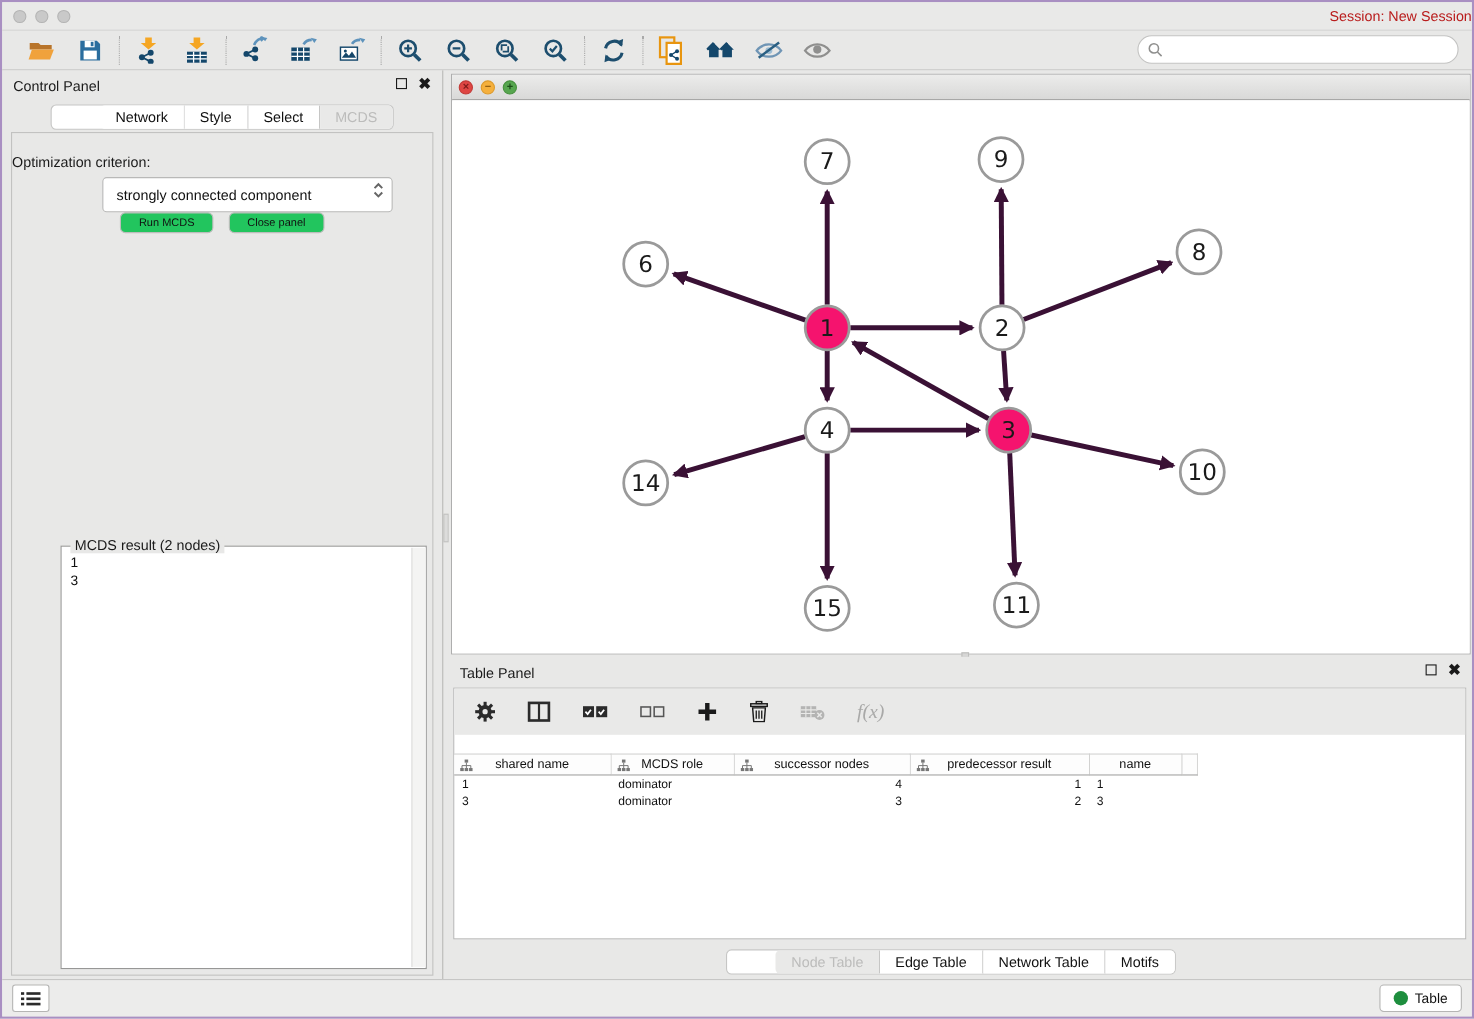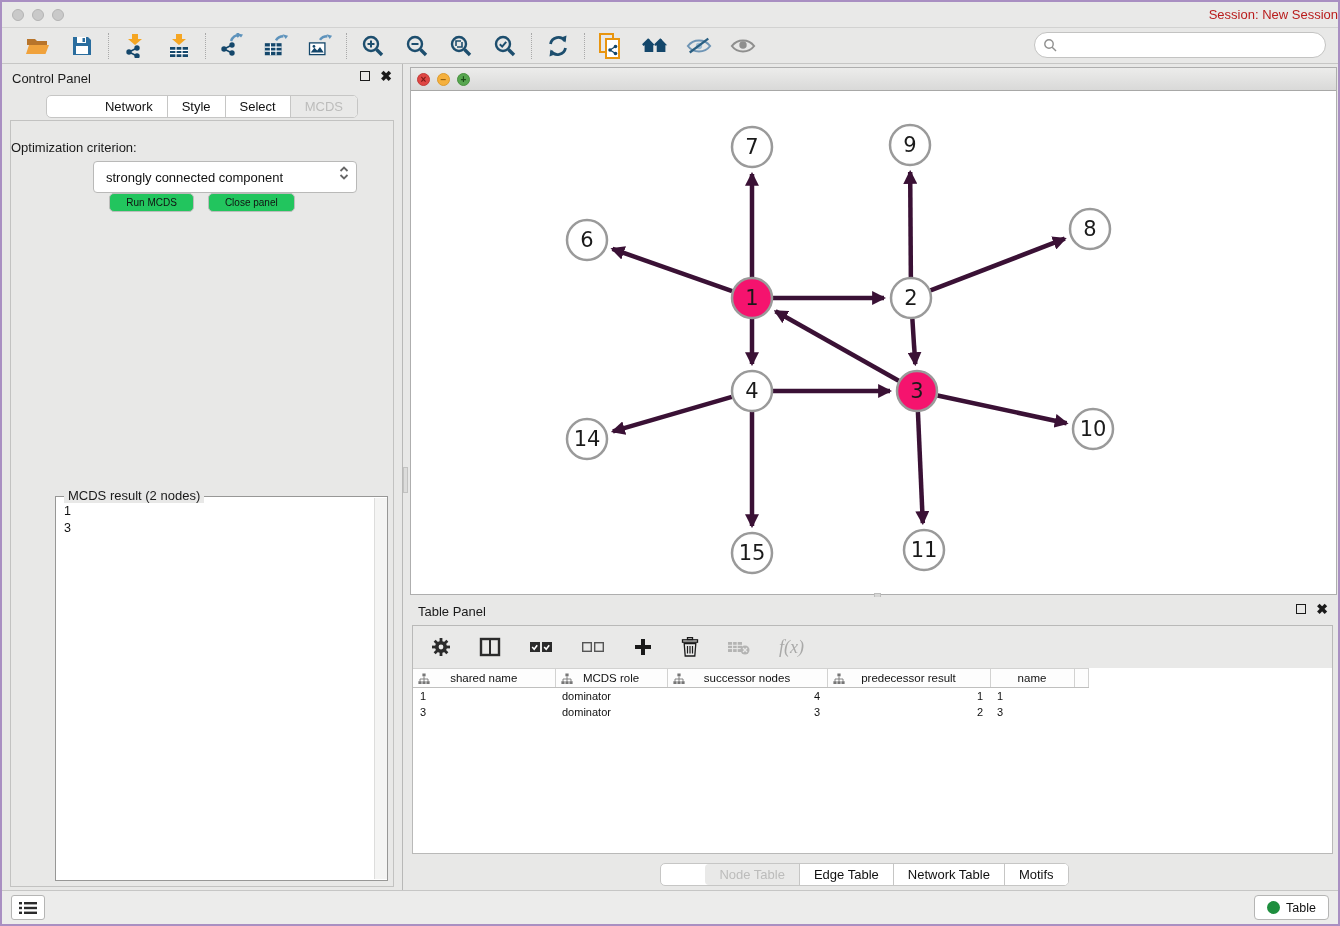--- a/index.html
+++ b/index.html
@@ -68,21 +68,21 @@
   .nw-canvas { position:absolute; top:24px; left:0; right:0; bottom:0; background:#fff; }
   .nw-resize { position:absolute; bottom:-4px; left:50%; width:7px; height:5px; background:#d6d6d5; border:1px solid #bdbdbc; }
 
   
   .table-panel { position:absolute; top:533px; left:0; right:0; bottom:0; background:#e8e8e7; }
   .tp-header { position:absolute; top:0; left:0; right:0; height:26px; }
   .tp-box { position:absolute; top:28px; left:4px; right:5px; height:229px; background:#fff; border:1px solid #b9b9b8; }
   .tp-toolbar { height:42px; background:#e9e9e8; display:flex; align-items:center; gap:28px; padding-left:18px; }
   .tp-tool { display:flex; align-items:center; justify-content:center; }
   .fx-label { font-family:"Liberation Serif",serif; font-style:italic; color:#a9a9a8; font-size:18px; }
-  .tp-table { margin-top:0; border-collapse:collapse; table-layout:fixed; font-size:11px; color:#111; }
+  .tp-table { margin-top:17px; border-collapse:collapse; table-layout:fixed; font-size:11px; color:#111; }
   .tp-table th { font-weight:normal; font-size:11.5px; border-right:1px solid #d2d2d1; border-top:1px solid #d2d2d1; border-bottom:1px solid #bfbfbe; height:19px; background:#fdfdfd; text-align:center; position:relative; white-space:nowrap; overflow:hidden; }
   .th-inner { display:flex; align-items:center; justify-content:center; gap:5px; padding:0 4px; }
   .th-icon { position:absolute; left:5px; top:4px; }
   .tp-table td { height:16px; padding:0 7px; white-space:nowrap; overflow:hidden; }
   .tabs-row-bottom { position:absolute; top:266px; left:0; right:17px; text-align:center; }
 
   
   .statusbar { position:absolute; left:0; right:0; bottom:0; height:34px; background:#ececeb; border-top:1px solid #c6c6c5; }
   .list-btn { position:absolute; left:9px; top:4px; width:34px; height:25px; background:#fff; border:1px solid #b5b5b4; border-radius:3px; display:flex; align-items:center; justify-content:center; }
   .memory-btn { position:absolute; right:9px; top:4px; height:25px; background:#fff; border:1px solid #b5b5b4; border-radius:4px; display:flex; align-items:center; gap:6px; padding:0 12px; font-size:12.5px; color:#111; }

